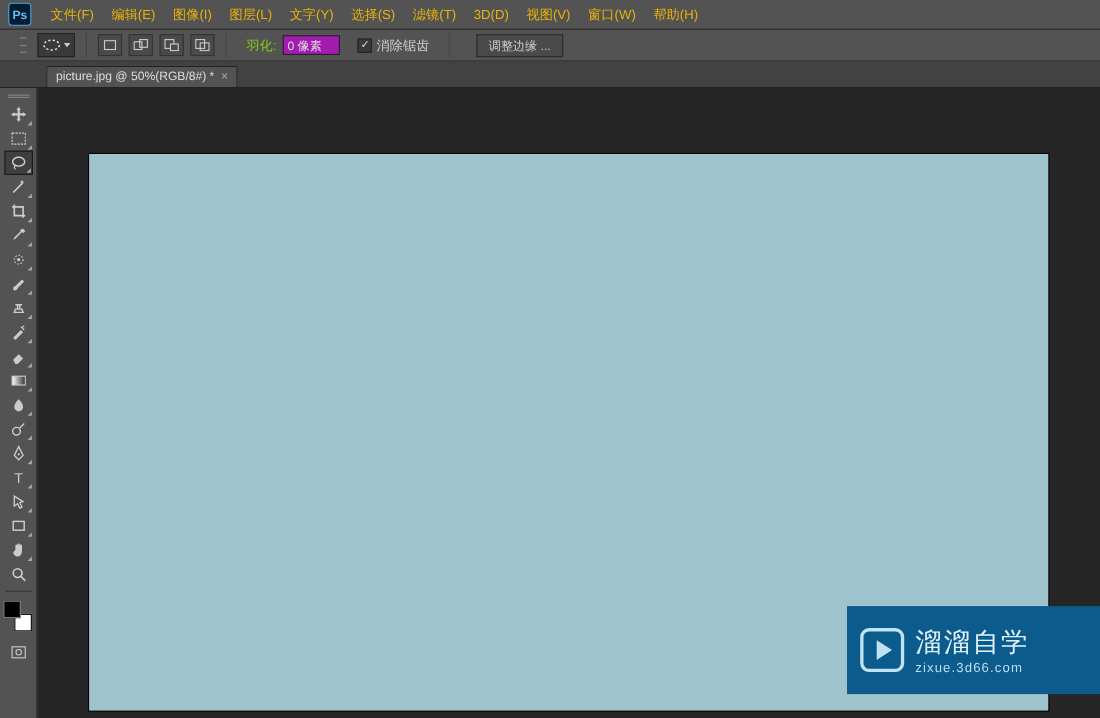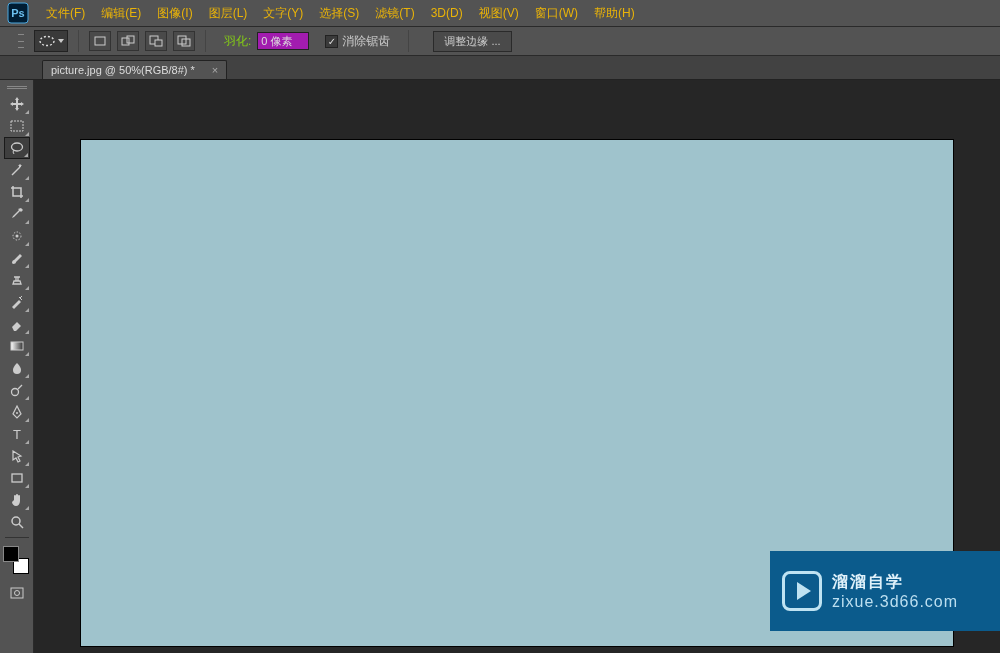--- a/index.html
+++ b/index.html
@@ -17,42 +17,42 @@
   .tri-down { width:0; height:0; border-left:3px solid transparent; border-right:3px solid transparent; border-top:4px solid #ccc; margin-left:2px;}
   .divider { width:1px; height:22px; background:#444; margin:0 4px; }
   .mode-btn { width:22px; height:20px; border:1px solid #333; background:#4a4a4a; display:flex; align-items:center; justify-content:center; }
   .label { color:#84cc16; margin-left:8px; }
   .num-input { width:52px; height:18px; background:#a21caf; border:1px solid #222; color:#ddd; padding:0 3px; font-size:11px; display:inline-flex; align-items:center; }
   .checkbox { display:inline-flex; align-items:center; gap:4px; margin-left:10px; }
   .checkbox .box { width:13px; height:13px; border:1px solid #222; background:#3a3a3a; display:flex; align-items:center; justify-content:center; font-size:10px; color:#ddd; }
   .btn { background:#4a4a4a; border:1px solid #2a2a2a; color:#ccc; padding:2px 10px; font-size:11px; margin-left:14px; }
   
   .tab-row { background: #424242; height: 24px; display:flex; align-items:flex-end; padding-left:42px; border-bottom:1px solid #222;}
-  .doc-tab { background:#535353; border:1px solid #222; border-bottom:none; padding:3px 8px; color:#ddd; font-size:11px; display:flex; align-items:center; gap:17px; border-radius:2px 2px 0 0;}
+  .doc-tab { background:#535353; border:1px solid #222; border-bottom:none; padding:3px 8px; color:#ddd; font-size:11px; display:flex; align-items:center; gap:6px; border-radius:2px 2px 0 0;}
   .doc-tab .close { color:#aaa; font-size:11px; }
   
   .workarea { display:flex; height: calc(653px - 26px - 30px - 24px); }
   .toolbar { width:34px; background:#535353; border-right:1px solid #2a2a2a; display:flex; flex-direction:column; align-items:center; padding-top:2px; gap:0; position:relative;}
   .toolbar .tiny-bar { width:20px; height:3px; border-top:1px solid #888; border-bottom:1px solid #888; margin:4px 0;}
   .tool { width:26px; height:22px; display:flex; align-items:center; justify-content:center; color:#ccc; position:relative; cursor:default; }
   .tool.active { background:#3f3f3f; border:1px solid #1a1a1a; }
   .tool .corner { position:absolute; right:1px; bottom:1px; width:0; height:0; border-left:4px solid transparent; border-bottom:4px solid #aaa; }
   .swatch-wrap { width:28px; height:28px; position:relative; margin-top:4px;}
   .swatch-back { position:absolute; right:2px; bottom:0; width:16px; height:16px; background:#fff; border:1px solid #000;}
   .swatch-front { position:absolute; left:0; top:0; width:16px; height:16px; background:#000; border:1px solid #888;}
   
   .canvas-area { flex:1; background:#262626; position:relative; display:flex; justify-content:center; padding-top:60px;}
   .canvas { width:872px; height:506px; background:#9fc3cc; box-shadow:0 0 0 1px #000; }
   
   .watermark { position:absolute; right:0; bottom:22px; width:230px; height:80px; background:#0b5b8c; display:flex; align-items:center; padding:0 12px; gap:10px; }
   .watermark .play { width:40px; height:40px; border:3px solid #bfe3f2; border-radius:8px; display:flex; align-items:center; justify-content:center; }
   .watermark .play .tri { width:0; height:0; border-top:9px solid transparent; border-bottom:9px solid transparent; border-left:14px solid #bfe3f2; margin-left:4px;}
   .watermark .txt { display:flex; flex-direction:column; color:#dff1fa; }
-  .watermark .txt .big { font-size:16px; font-weight:bold; letter-spacing:2px;}
-  .watermark .txt .small { font-size:16px; color:#bcdff0; letter-spacing:1px;}
+  .watermark .txt .big { font-size:24px; font-weight:normal; letter-spacing:2px;}
+  .watermark .txt .small { font-size:12px; color:#bcdff0; letter-spacing:1px;}
   
   svg { pointer-events:none; }
 </style>
 </head>
 <body>
 
 <div class="menubar">
   <div class="logo">
     <svg width="22" height="22" viewBox="0 0 22 22">
         <rect x="1" y="1" width="20" height="20" rx="3" fill="#001d33" stroke="#4aa8e0"></rect>

